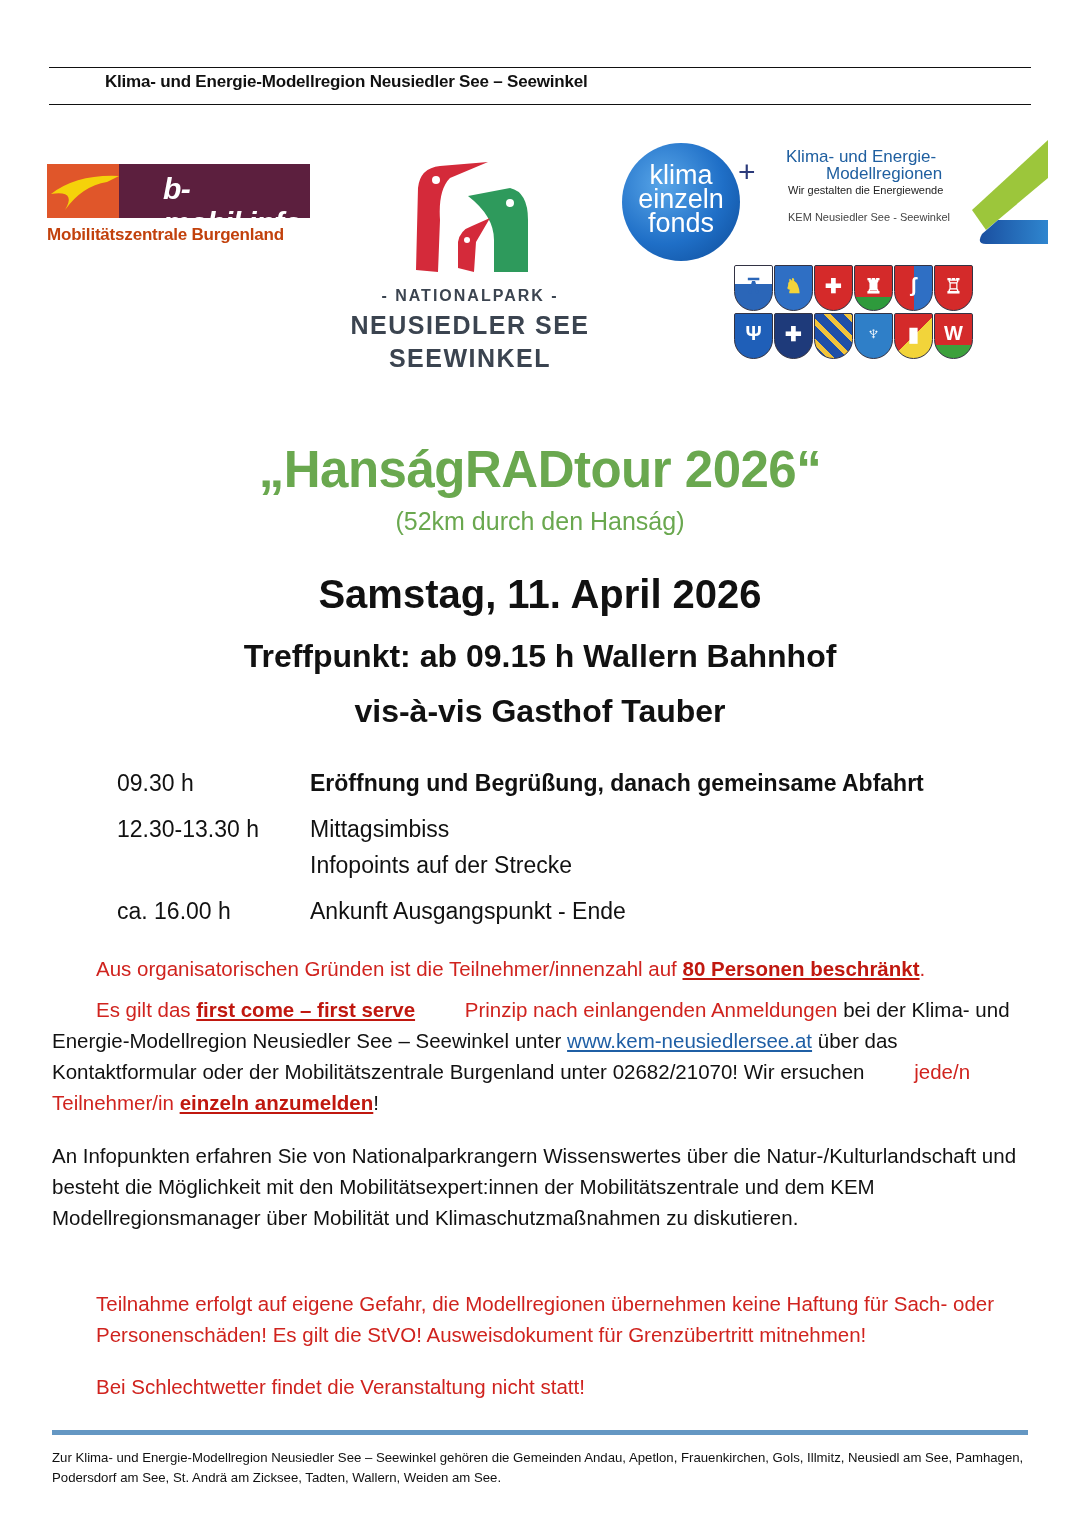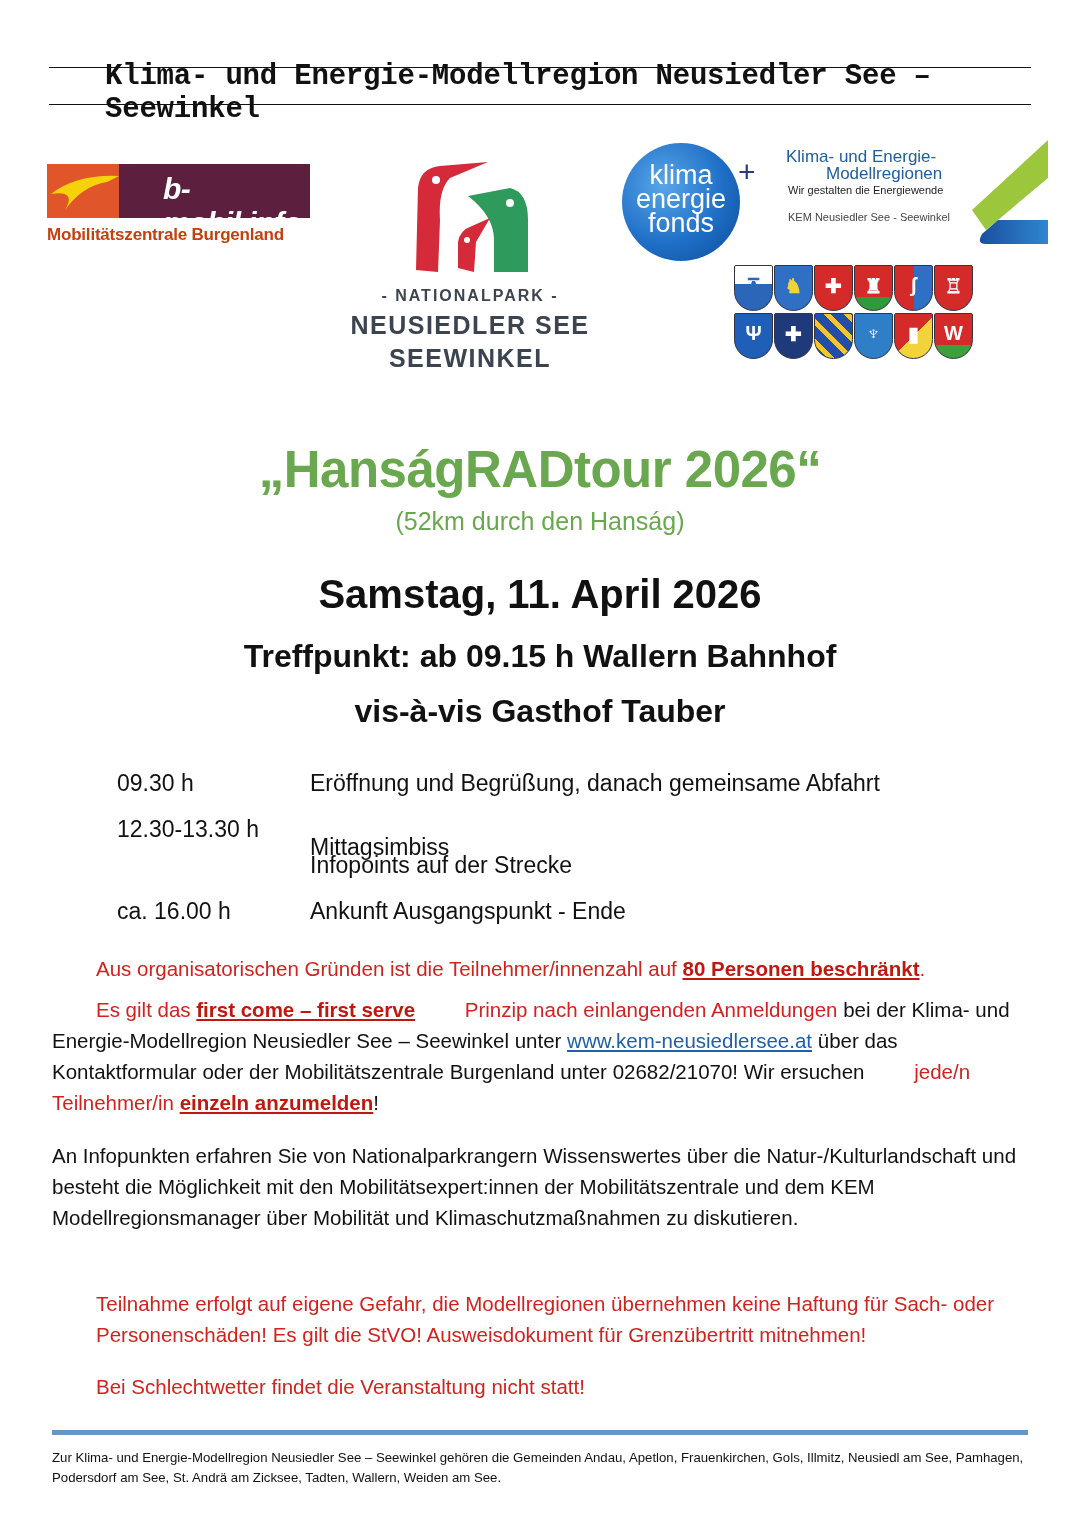--- a/index.html
+++ b/index.html
@@ -1,19 +1,19 @@
 <!DOCTYPE html>
 <html><head>
 <meta charset="utf-8">
 <style>
   html, body { margin:0; padding:0; background:#fff; }
   body { width:1080px; height:1527px; position:relative; overflow:hidden; font-family:"Liberation Sans", sans-serif; color:#111; }
   .abs { position:absolute; }
   .rule { position:absolute; left:49px; width:982px; height:1px; background:#111; }
-  .header-title { position:absolute; left:105px; top:60px; font-size:29px; font-weight:bold; letter-spacing:-0.2px;font-family:Liberation Mono, monospace; }
+  .header-title { position:absolute; left:105px; top:72px; font-size:17px; font-weight:bold; letter-spacing:-0.2px; }
 
   
   .bmobil { position:absolute; left:47px; top:164px; width:263px; height:54px; }
   .bmobil .orange { position:absolute; left:0; top:0; width:72px; height:54px; background:#e0562a; }
   .bmobil .purple { position:absolute; left:72px; top:0; width:191px; height:54px; background:#5c1f3e; }
   .bmobil .brand { position:absolute; left:80px; top:8px; color:#fff; font-size:30px; font-weight:bold; font-style:italic; letter-spacing:-0.5px;margin-left:36px; }
   .bmobil-sub { position:absolute; left:47px; top:225px; font-size:17px; font-weight:bold; color:#c2410c; letter-spacing:-0.2px; }
 
   
   .np-small { position:absolute; left:360px; top:287px; width:220px; text-align:center; font-size:16px; color:#3b4450; letter-spacing:2px;font-weight:bold; }
@@ -75,21 +75,21 @@
   <circle cx="100" cy="43" r="4" fill="#fff"></circle>
   <path d="M48 108 L48 82 Q50 70 62 66 L80 58 L66 82 L64 112 Z" fill="#d42a3a"></path>
   <circle cx="57" cy="80" r="3" fill="#fff"></circle>
 </svg>
 <div class="np-small">- NATIONALPARK -</div>
 <div class="np-big" style="top:311px;">NEUSIEDLER SEE</div>
 <div class="np-big" style="top:344px;">SEEWINKEL</div>
 
 <div class="kef-circle"></div>
 <div class="kef-text" style="top:163px;">klima</div>
-<div class="kef-text" style="top:187px;">energie</div>
+<div class="kef-text" style="top:187px;">einzeln</div>
 <div class="kef-text" style="top:211px;">fonds</div>
 <div class="kef-plus">+</div>
 
 <div class="kem-t1">Klima- und Energie-</div>
 <div class="kem-t2">Modellregionen</div>
 <div class="kem-t3">Wir gestalten die Energiewende</div>
 <div class="kem-t4">KEM Neusiedler See - Seewinkel</div>
 <svg class="abs" style="left:968px;top:140px;" width="82" height="106">
   <defs>
       <linearGradient id="bl" x1="0" x2="1">
@@ -142,23 +142,23 @@
     </div>
 </div>
 
 <div class="title">„HanságRADtour 2026“</div>
 <div class="subtitle">(52km durch den Hanság)</div>
 <div class="date">Samstag, 11. April 2026</div>
 <div class="meet" style="top:638px;">Treffpunkt: ab 09.15 h Wallern Bahnhof</div>
 <div class="meet" style="top:693px;">vis-à-vis Gasthof Tauber</div>
 
 <div class="sched-time" style="top:770px;">09.30 h</div>
-<div class="sched-desc" style="top:770px;">Eröffnung und Begrüßung, danach gemeinsame Abfahrt</div>
+<div class="sched-desc" style="top:770px;font-weight:bold;">Eröffnung und Begrüßung, danach gemeinsame Abfahrt</div>
 <div class="sched-time" style="top:816px;">12.30-13.30 h</div>
-<div class="sched-desc" style="top:816px;margin-top:18px;">Mittagsimbiss</div>
+<div class="sched-desc" style="top:816px;">Mittagsimbiss</div>
 <div class="sched-desc" style="top:852px;">Infopoints auf der Strecke</div>
 <div class="sched-time" style="top:898px;">ca. 16.00 h</div>
 <div class="sched-desc" style="top:898px;">Ankunft Ausgangspunkt - Ende</div>
 
 <div class="para red" style="top:953px;"><span>Aus organisatorischen Gründen ist die Teilnehmer/innenzahl auf </span><span class="red-bold">80 Personen beschränkt</span><span>.</span></div>
 
 <div class="para" style="top:994px;"><span class="red">Es gilt das </span><span class="red-bold">first come – first serve</span><span class="red"> Prinzip nach einlangenden Anmeldungen</span><span> bei der Klima- und Energie-Modellregion Neusiedler See – Seewinkel unter </span><span class="link">www.kem-neusiedlersee.at</span><span> über das Kontaktformular oder der Mobilitätszentrale Burgenland unter 02682/21070! Wir ersuchen </span><span class="red">jede/n Teilnehmer/in </span><span class="red-bold">einzeln anzumelden</span><span>!</span></div>
 
 <div class="para" style="top:1140px;">An Infopunkten erfahren Sie von Nationalparkrangern Wissenswertes über die Natur-/Kulturlandschaft und besteht die Möglichkeit mit den Mobilitätsexpert:innen der Mobilitätszentrale und dem KEM Modellregionsmanager über Mobilität und Klimaschutzmaßnahmen zu diskutieren.</div>
 

